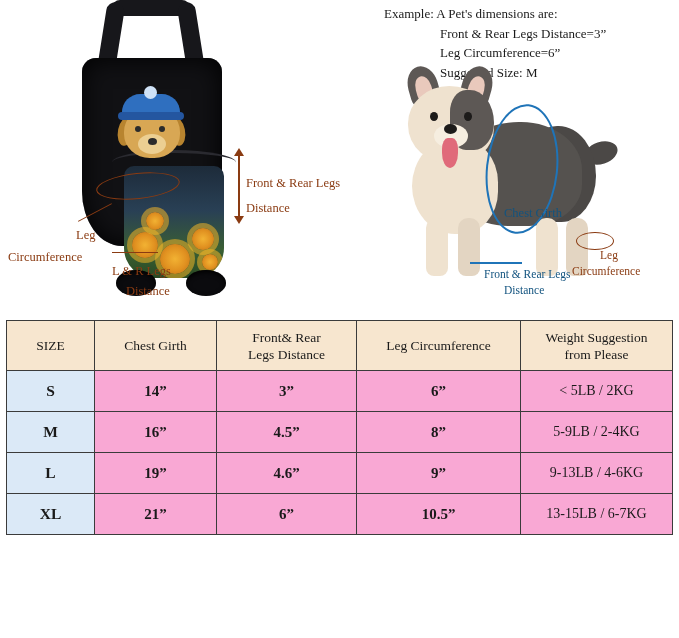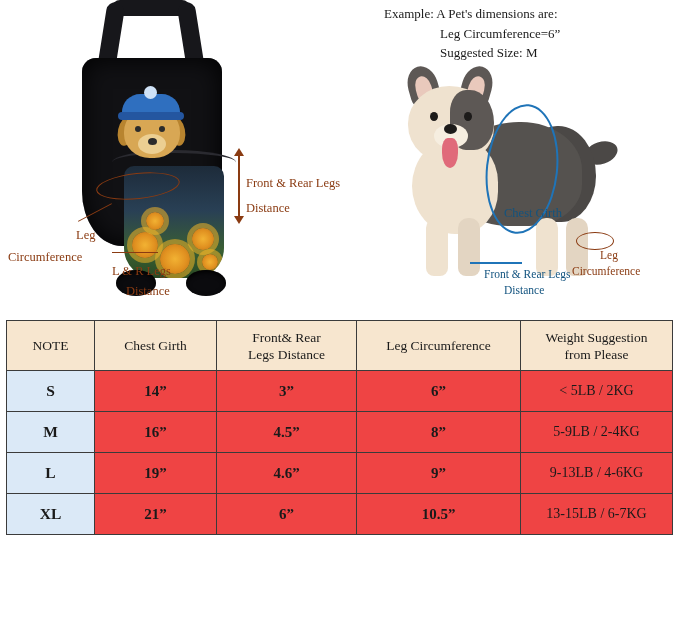--- a/index.html
+++ b/index.html
@@ -346,21 +346,21 @@
     background: #f7e6cf;
     height: 47px;
     font-size: 13.5px;
     font-weight: normal;
     color: #1a1a1a;
     line-height: 17px;
   }
   tbody td {
     height: 38px;
     font-size: 15px;
-    background: #ef4444;
+    background: #f9a8d4;
   }
   tbody td.size-cell {
     background: #dbe9f7;
     font-weight: bold;
     font-size: 15.5px;
   }
   tbody td.val {
     font-weight: bold;
   }
   tbody td.weight {
@@ -424,20 +424,21 @@
   <div class="leadline" style="left:76px; top:212px; width:38px; transform:rotate(-28deg);"></div>
   <div class="lbl" style="left:76px; top:228px;">Leg</div>
   <div class="lbl" style="left:8px; top:250px;">Circumference</div>
 
   <div class="leadline" style="left:112px; top:252px; width:46px;"></div>
   <div class="lbl" style="left:112px; top:264px;">L &amp; R Legs</div>
   <div class="lbl" style="left:126px; top:284px;">Distance</div>
 
   <div class="example">
     <div>Example: A Pet's dimensions are:</div>
+    <div class="indent">Front &amp; Rear Legs Distance=3”</div>
     <div class="indent">Leg Circumference=6”</div>
     <div class="indent">Suggested Size: M</div>
   </div>
 
   <div class="corgi">
     <div class="tail"></div>
     <div class="corgi-rump"></div>
     <div class="corgi-body"></div>
     <div class="leg bl"></div>
     <div class="leg br"></div>
@@ -475,21 +476,21 @@
   <table>
     <colgroup>
       <col style="width:88px">
       <col style="width:122px">
       <col style="width:140px">
       <col style="width:164px">
       <col style="width:152px">
     </colgroup>
     <thead>
       <tr>
-        <th>NOTE</th>
+        <th>SIZE</th>
         <th>Chest Girth</th>
         <th>
           <span>Front&amp; Rear</span><br>
           <span>Legs Distance</span>
         </th>
         <th>Leg Circumference</th>
         <th>
           <span>Weight Suggestion</span><br>
           <span>from Please</span>
         </th>

